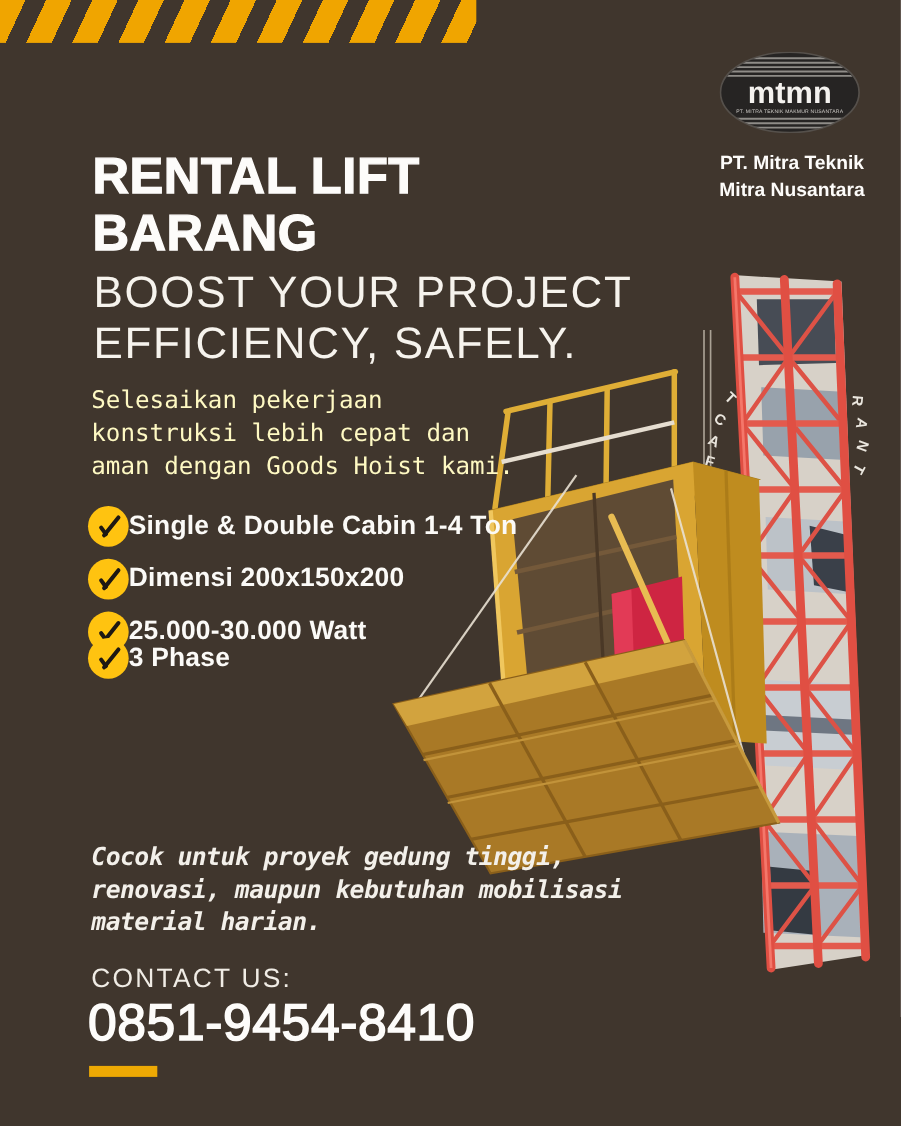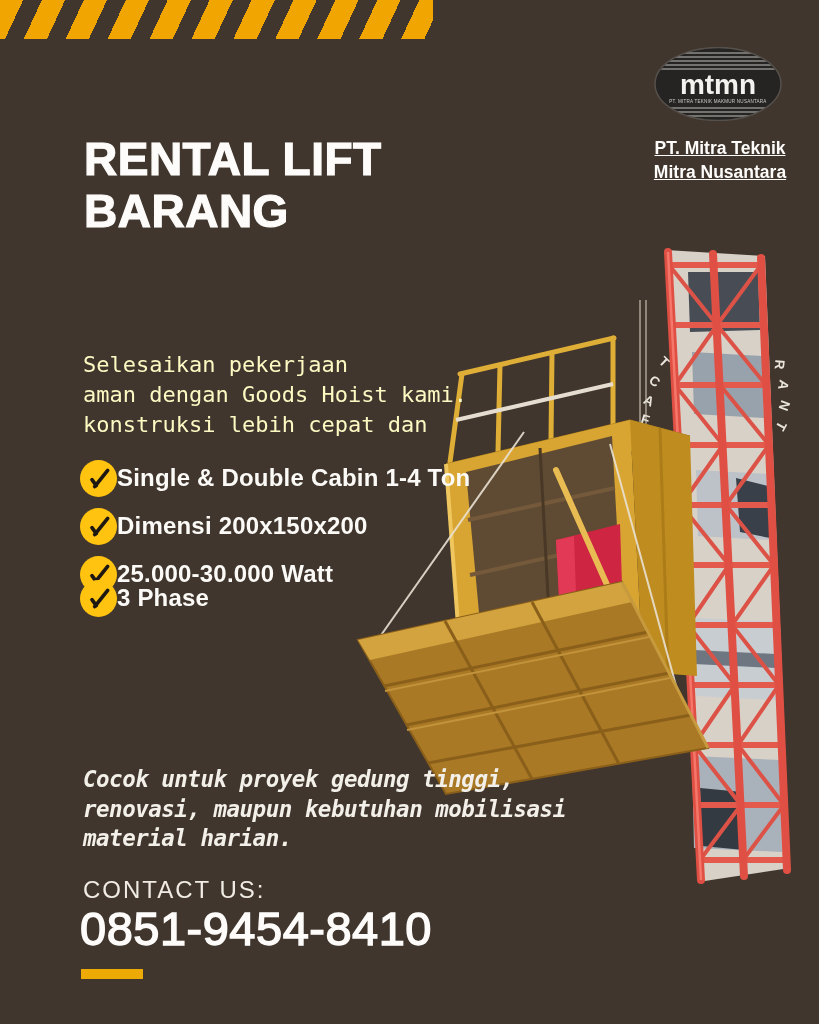--- a/index.html
+++ b/index.html
@@ -49,21 +49,21 @@
   .phone{
     left:80px; top:901px; color:#fdfcfa; font-size:47px; font-weight:400;
     -webkit-text-stroke:1.4px #fdfcfa; letter-spacing:.5px;
   }
   .accent-bar{ left:81px; top:969px; width:62px; height:10px; background:#eda904; }
   .website{ left:597px; top:916px; color:#ece8e0; font-size:29px; font-weight:400; }
   
   .logo-box{ position:absolute; left:654px; top:47px; width:128px; height:74px; }
   .brand{
     left:620px; top:136px; width:200px; text-align:center;
-    color:#fdfcfa; font-size:17.5px; font-weight:700; line-height:24px;text-decoration:underline;
+    color:#fdfcfa; font-size:17.5px; font-weight:700; line-height:24px;
   }
 </style>
 </head>
 <body>
 
 <div class="poster">
 
   <div class="hazard"></div>
 
   <svg class="illu" width="819" height="1024" viewBox="0 0 819 1024">
@@ -223,25 +223,29 @@
     </div>
     <div class="abs brand">
       <div>PT. Mitra Teknik</div>
       <div>Mitra Nusantara</div>
     </div>
 
     <div class="abs h1">
       <div>RENTAL LIFT</div>
       <div>BARANG</div>
     </div>
+    <div class="abs sub">
+      <div>BOOST YOUR PROJECT</div>
+      <div>EFFICIENCY, SAFELY.</div>
+    </div>
 
     <div class="abs intro">
       <div>Selesaikan pekerjaan</div>
+      <div>konstruksi lebih cepat dan</div>
       <div>aman dengan Goods Hoist kami.</div>
-      <div>konstruksi lebih cepat dan</div>
     </div>
 
     <div class="abs feature" style="top:459px">
       <span class="f-icon">
         <svg width="26" height="26" viewBox="0 0 24 24">
           <line x1="5.5" y1="13.5" x2="9.5" y2="19" stroke="#1e1813" stroke-width="3.4" stroke-linecap="round"></line>
           <line x1="8" y1="20" x2="20" y2="5" stroke="#1e1813" stroke-width="3.4" stroke-linecap="round"></line>
         </svg>
       </span>
       <span class="f-label">Single &amp; Double Cabin 1-4 Ton</span>

